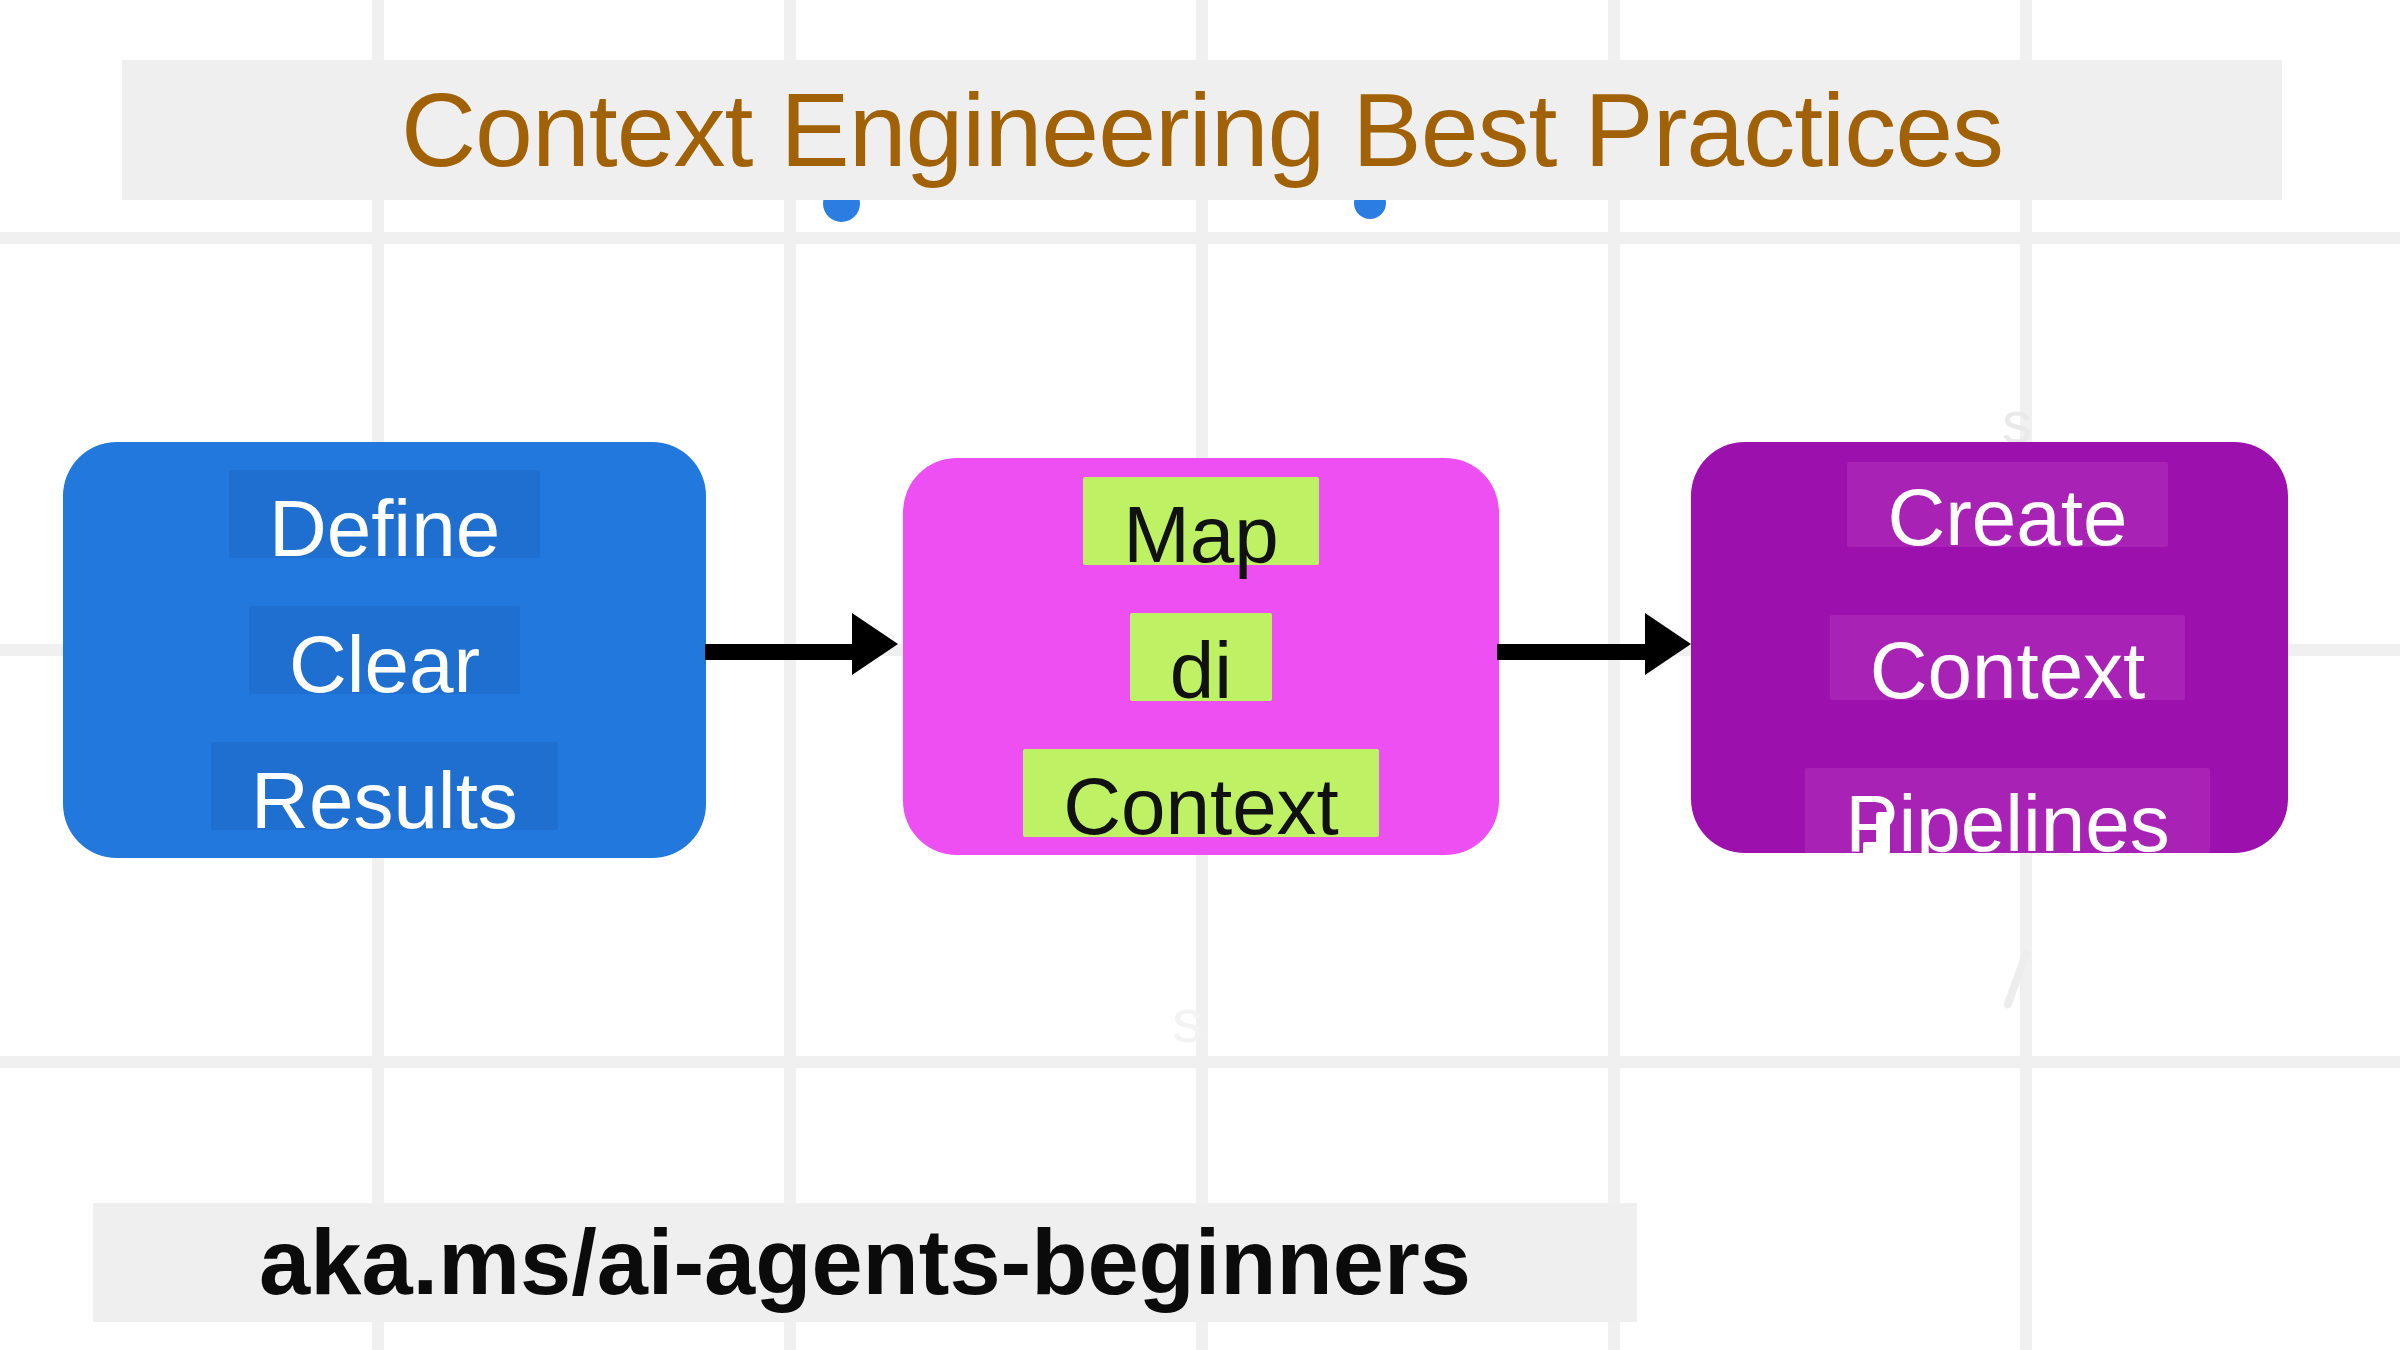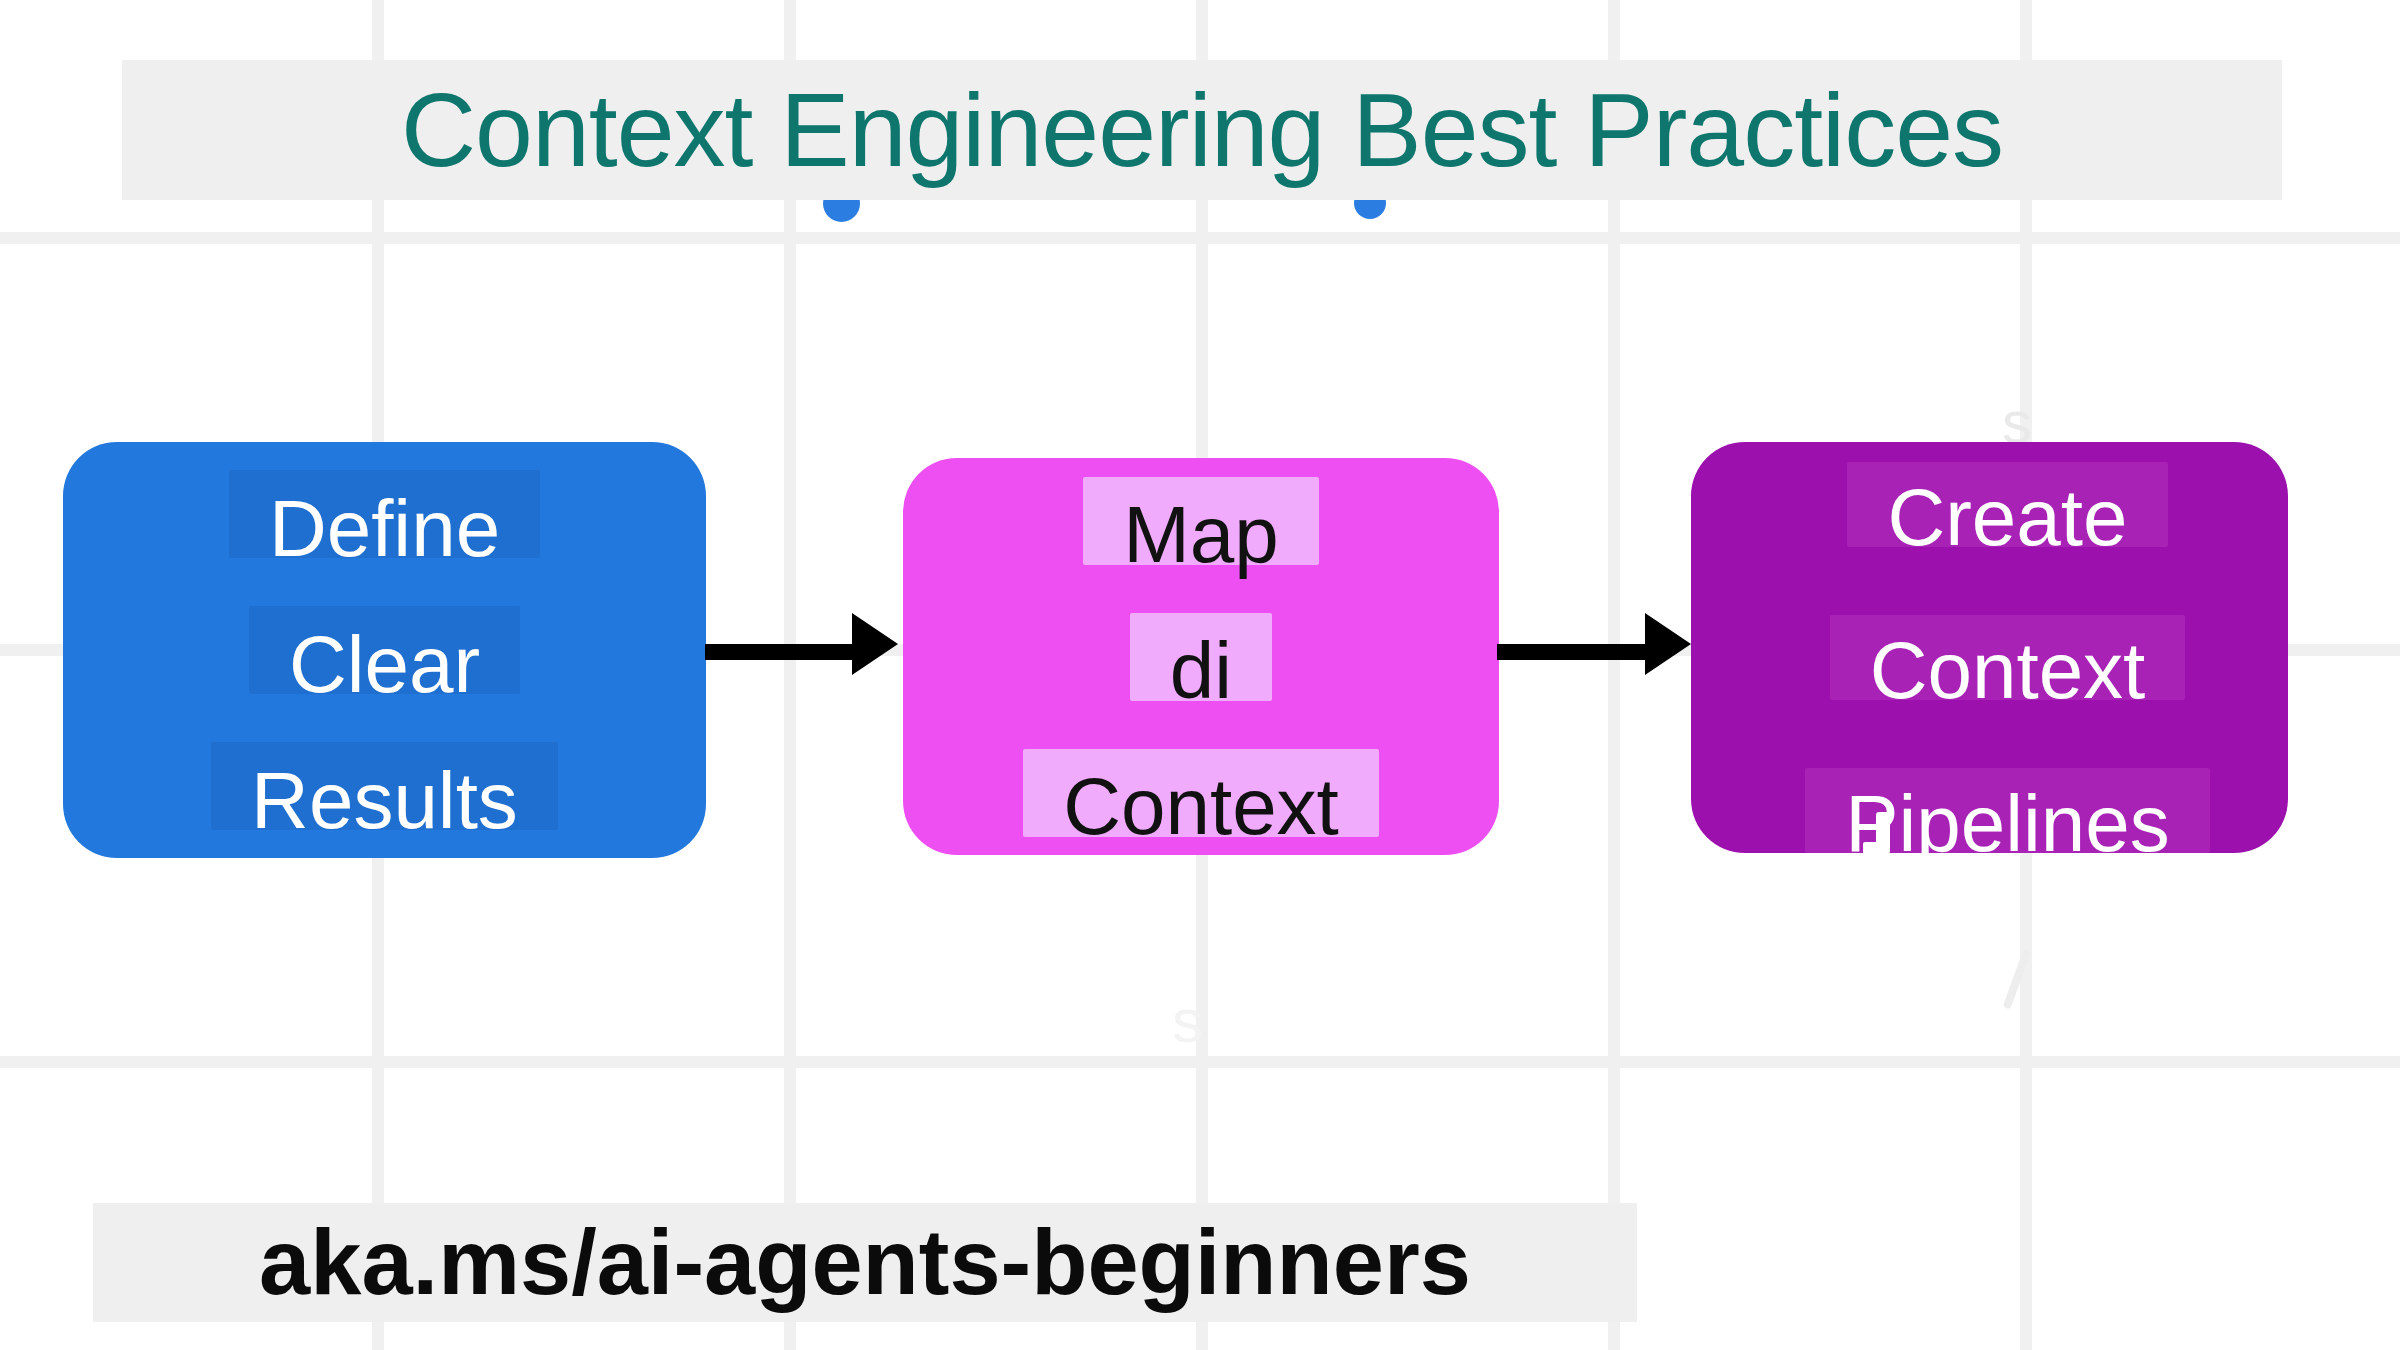--- a/index.html
+++ b/index.html
@@ -10,41 +10,41 @@
   }
   
   .grid-v{position:absolute;top:0;bottom:0;width:12px;background:#f0f0f0;z-index:0;}
   .grid-h{position:absolute;left:0;right:0;height:12px;background:#f0f0f0;z-index:0;}
   .gv1{left:372px}.gv2{left:784px}.gv3{left:1196px}.gv4{left:1608px}.gv5{left:2020px}
   .gh1{top:232px}.gh2{top:644px}.gh3{top:1056px}
 
   
   .band{position:absolute;background:#efefef;z-index:2;display:flex;align-items:center;justify-content:center;}
   .title-band{left:122px;top:60px;width:2160px;height:140px;}
-  .title-band .band-text{font-size:104px;color:#0f766e;letter-spacing:-1px;white-space:nowrap;}
+  .title-band .band-text{font-size:104px;color:#a16207;letter-spacing:-1px;white-space:nowrap;}
   .footer-band{left:93px;top:1203px;width:1544px;height:119px;font-weight:bold;}
   .footer-band .band-text{font-size:92px;color:#0b0b0b;white-space:nowrap;}
 
   
   .speck{position:absolute;border-radius:50%;background:#2b7de2;z-index:1;}
   .speck-1{left:823px;top:185px;width:37px;height:37px;}
   .speck-2{left:1354px;top:187px;width:32px;height:32px;}
 
   
   .flow-box{position:absolute;border-radius:54px;z-index:2;
     display:flex;flex-direction:column;justify-content:center;align-items:center;gap:48px;}
   .box-blue{left:63px;top:442px;width:643px;height:416px;background:#2278dc;}
   .box-magenta{left:903px;top:458px;width:596px;height:397px;background:#ee4ff2;}
   .box-purple{left:1691px;top:442px;width:597px;height:411px;background:#9c10ae;}
   .box-purple .chip{transform:translateX(18px);}
 
   .chip{height:88px;display:flex;align-items:flex-end;justify-content:flex-end;
     padding:0 40px;border-radius:2px;}
   .box-blue .chip{background:#1e6fd0;}
-  .box-magenta .chip{background:#f0abfc;}
+  .box-magenta .chip{background:#bef264;}
   .box-purple .chip{background:#a822b6;margin-top:20px;}
   .chip span{font-size:80px;line-height:0.74;white-space:nowrap;}
   .box-blue .chip span,.box-purple .chip span{color:#ffffff;}
   .box-magenta .chip span{color:#111111;}
 
   
   .arrow{position:absolute;z-index:2;}
   .arrow .shaft{position:absolute;left:0;top:31px;height:16px;background:#000;}
   .arrow .head{position:absolute;top:0;width:0;height:0;
     border-top:31px solid transparent;border-bottom:31px solid transparent;

